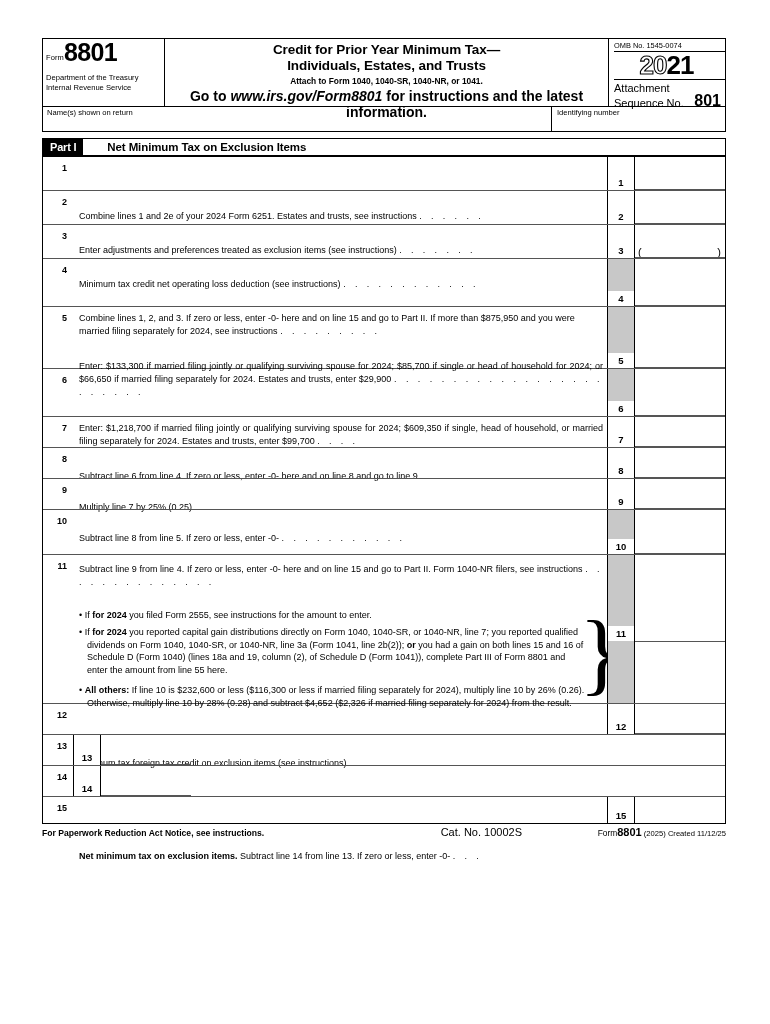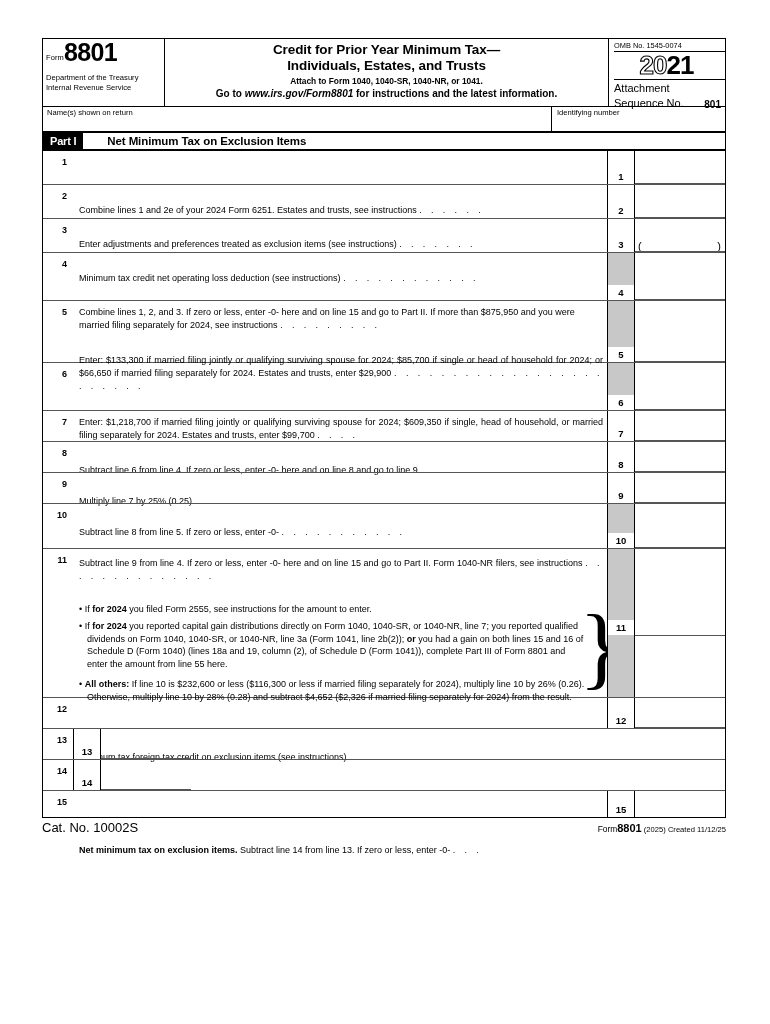--- a/index.html
+++ b/index.html
@@ -16,39 +16,39 @@
 
   
   .hdr{display:flex;border:1px solid #000;border-bottom:none;height:68px;box-sizing:border-box;}
   .hdr-left{width:122px;box-sizing:border-box;padding:2px 3px 0 3px;border-right:1px solid #000;position:relative;}
   .form-word{font-size:7.5px;display:inline-block;vertical-align:bottom;padding-bottom:3px;letter-spacing:.1px;}
   .form-num{font-size:25px;font-weight:bold;letter-spacing:-.6px;display:inline-block;vertical-align:bottom;line-height:.95;}
   .dept{font-size:7.6px;line-height:1.35;margin-top:8px;}
   .hdr-mid{flex:1;box-sizing:border-box;padding:3px 4px 0 4px;text-align:center;border-right:1px solid #000;}
   .title{font-size:13.5px;font-weight:bold;line-height:1.16;letter-spacing:-.1px;}
   .attach{font-size:8.4px;font-weight:bold;margin-top:3px;}
-  .goto{font-size:10px;font-weight:bold;margin-top:2px;}
+  .goto{font-size:14px;font-weight:bold;margin-top:2px;}
   .goto i{font-style:italic;}
   .hdr-right{width:116px;box-sizing:border-box;padding:2px 0 0 5px;position:relative;}
   .omb{font-size:7.4px;}
   .omb-rule{border-bottom:1px solid #000;margin:1px 0 0 0;}
   .yr{font-size:26px;font-weight:bold;letter-spacing:-1px;line-height:1.05;text-align:center;padding-right:6px;}
   .yr .out{color:#fff;-webkit-text-stroke:1.1px #000;}
   .att-wrap{border-top:1px solid #000;padding-top:1px;display:flex;align-items:flex-end;justify-content:space-between;padding-right:4px;}
   .att{font-size:11px;line-height:1.3;}
-  .att-no{font-size:10px;font-weight:bold;}
+  .att-no{font-size:16px;font-weight:bold;}
 
   
   .namerow{display:flex;border:1px solid #000;height:26px;box-sizing:border-box;}
   .name-left{flex:1;padding:1px 4px;border-right:1px solid #000;}
   .name-right{width:163px;padding:1px 5px;}
   .tinylbl{font-size:7.6px;}
 
   
-  .partbar{border:1.5px solid #000;border-bottom:2px solid #000;height:19px;display:flex;align-items:stretch;box-sizing:border-box;}
+  .partbar{margin-top:6px;border:1.5px solid #000;border-bottom:2px solid #000;height:19px;display:flex;align-items:stretch;box-sizing:border-box;}
   .part-tag{background:#000;color:#fff;font-size:11px;font-weight:bold;padding:0 7px;display:flex;align-items:center;letter-spacing:-.2px;}
   .part-title{font-size:11.5px;font-weight:bold;display:flex;align-items:center;padding-left:24px;letter-spacing:-.1px;}
 
   
   .body{border-left:1.5px solid #000;border-right:1.5px solid #000;border-bottom:1.5px solid #000;box-sizing:border-box;}
   .row{display:flex;position:relative;box-sizing:border-box;}
   .c-num{width:30px;flex:none;font-size:9px;font-weight:bold;text-align:right;padding:6px 6px 0 0;box-sizing:border-box;}
   .c-txt{flex:1;font-size:9px;line-height:1.42;padding:5px 4px 3px 6px;box-sizing:border-box;position:relative;margin-top:48px;}
   .c-gut{width:28px;flex:none;border-left:1px solid #000;border-right:1px solid #000;position:relative;box-sizing:border-box;}
   .c-amt{width:90px;flex:none;position:relative;box-sizing:border-box;}
@@ -66,21 +66,21 @@
   .lead{letter-spacing:3.4px;font-size:9px;}
   b.s{font-weight:bold;}
   .bul{padding-left:8px;text-indent:-8px;}
   .brace{position:absolute;right:-0px;top:0;bottom:0;width:12px;
      display:flex;align-items:center;justify-content:center;font-size:92px;font-weight:100;
      font-family:"Liberation Serif", serif;line-height:0;color:#000;}
 
   
   .footer{display:flex;align-items:baseline;margin-top:2px;font-size:8.6px;}
   .f1{font-weight:bold;width:330px;}
-  .f2{width:150px;font-size:13px;text-align:left;}
+  .f2{width:150px;font-size:11px;text-align:right;}
   .f3{flex:1;text-align:right;font-size:7.6px;}
   .f3 .fw{font-size:8.4px;}
   .f3 .fn{font-size:11px;font-weight:bold;}
 </style>
 </head>
 <body>
 
 <div class="page">
 <div class="form">
 
@@ -302,18 +302,19 @@
       <div class="c-txt"><b class="s">Net minimum tax on exclusion items.</b><span> Subtract line 14 from line 13. If zero or less, enter -0-</span> <span class="lead">. . .</span></div>
       <div class="c-gut">
             <div class="gut-box">15</div>
           </div>
       <div class="c-amt"></div>
     </div>
 
   </div>
 
   <div class="footer">
+    <div class="f1">For Paperwork Reduction Act Notice, see instructions.</div>
     <div class="f2">Cat. No. 10002S</div>
     <div class="f3"><span class="fw">Form</span><span class="fn">8801</span> <span>(2025)</span> <span>Created 11/12/25</span></div>
   </div>
 
 </div>
 </div>
 
 </body></html>

